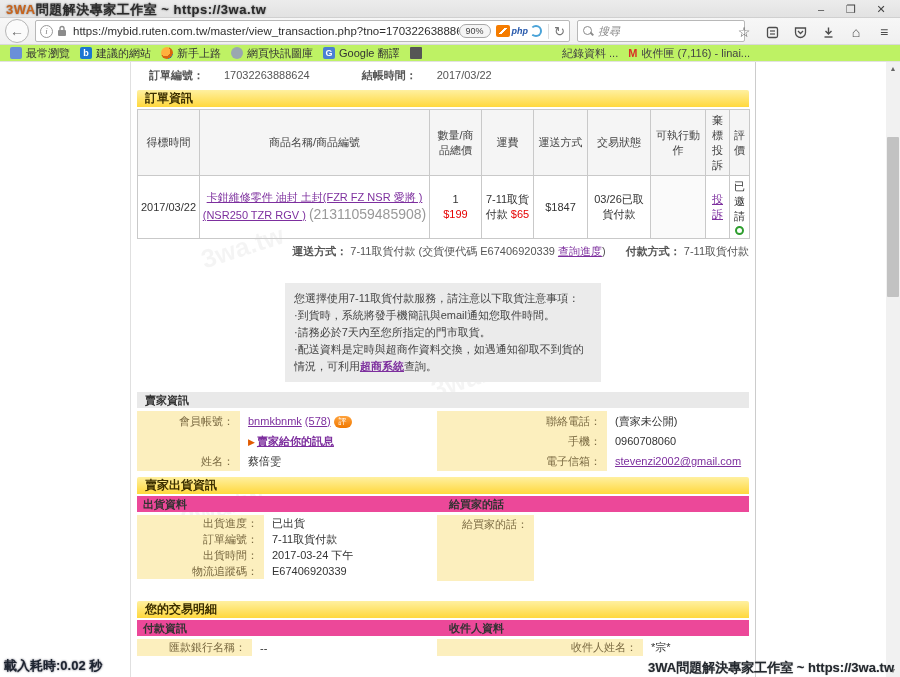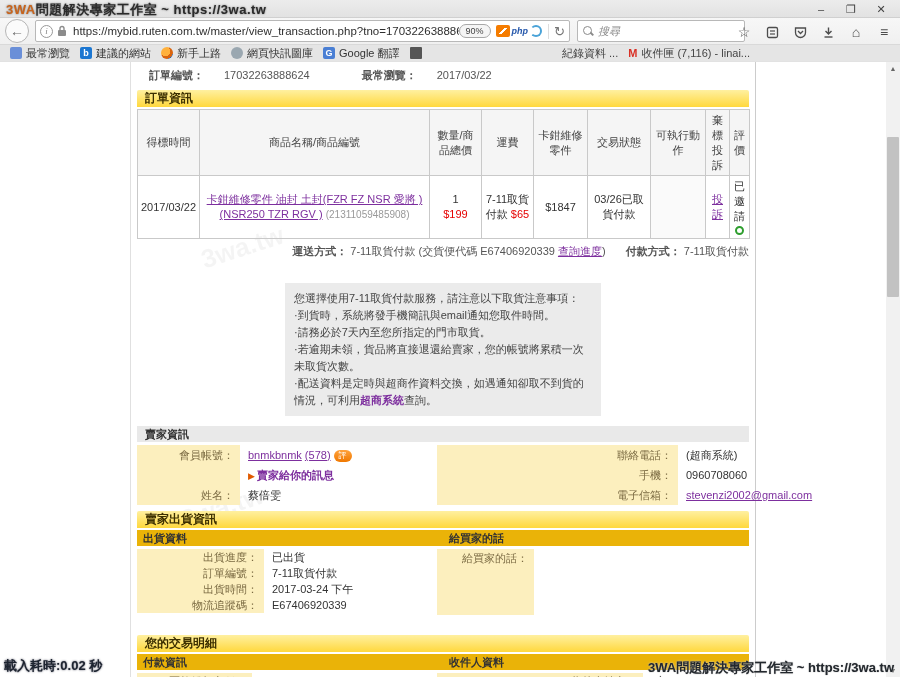--- a/index.html
+++ b/index.html
@@ -44,21 +44,21 @@
   .glass::after { content:""; position:absolute; left:7px; top:7px; width:4px; height:1.5px;
     background:#8b8b8b; transform:rotate(45deg); }
   .search-input { border:none; outline:none; margin-left:5px; width:130px; font-size:11px;
     font-style:italic; color:#555; background:transparent; font-family:inherit; }
   .search-input::placeholder { color:#8a8a8a; font-style:italic; }
   .tb-icons { position:absolute; right:2px; top:0; height:27px; display:flex; align-items:center; }
   .tb-icon { width:28px; text-align:center; color:#4d4d4d; font-size:14px; }
   .icon-svg { vertical-align:middle; }
 
   
-  .bookmarksbar { position:absolute; left:0; top:45px; width:900px; height:17px; background:#e5e5e5;
+  .bookmarksbar { position:absolute; left:0; top:45px; width:900px; height:17px; background:#bef264;
     border-bottom:1px solid #e2e2e2; display:flex; align-items:center; font-size:11px; color:#333; }
   .bm-item { display:flex; align-items:center; margin-left:10px; white-space:nowrap; }
   .bm-ico { width:12px; height:12px; border-radius:2px; margin-right:4px; flex:0 0 auto;
     font-size:9px; color:#fff; text-align:center; line-height:12px; font-weight:bold; }
   .bm-freq { background:#6a8fd8; }
   .bm-sugg { background:#1b76d1; }
   .bm-fx { border-radius:50%; background:radial-gradient(circle at 35% 35%, #ffb13d 0 45%, #d9640f 46% 70%, #2b5f9e 71%); }
   .bm-globe { border-radius:50%; background:#9aa7b0; }
   .bm-gt { background:#4a7fd4; }
   .bm-img { background:#555; border-radius:1px; }
@@ -80,32 +80,32 @@
   .page { position:absolute; left:131px; top:0; width:624px; padding:5px 6px 0 6px; font-size:11px; color:#333; }
 
   .order-meta { display:flex; height:16px; align-items:center; margin-bottom:7px; color:#555; }
   .order-meta .lbl { font-weight:bold;padding-left:12px; }
   .order-meta .val { margin-left:20px; margin-right:40px; }
 
   .sec-yellow { height:17px; line-height:17px; font-size:12px; font-weight:bold; color:#3c2f00;
     background:linear-gradient(#fff0a0,#ffd83d); padding-left:8px; border-radius:2px 2px 0 0; }
   .sec-gray { height:16px; line-height:16px; font-size:11px; font-weight:bold; color:#333;
     background:#e9e9e9; padding-left:8px; }
-  .subhead { display:flex; height:16px; line-height:16px; background:#eab308; font-weight:bold; color:#333; margin-top:2px; }
+  .subhead { display:flex; height:16px; line-height:16px; background:#ec4899; font-weight:bold; color:#333; margin-top:2px; }
   .subhead > div { width:50%; padding-left:6px; }
 
   
   table.order { width:100%; border-collapse:collapse; table-layout:fixed; margin-top:2px; }
   table.order th, table.order td { border:1px solid #c9c9c9; font-weight:normal; font-size:11px;
     text-align:center; vertical-align:middle; padding:3px 2px; line-height:1.35; color:#333; }
   table.order th { background:#f5f5f5; color:#444; height:30px; }
   table.order td { height:50px; }
   td.prod-cell { text-align:left; padding:4px 5px; }
   .prod-link { color:#7d2f9e; text-decoration:underline; }
-  .prod-id { color:#999; font-size:10px; }
+  .prod-id { color:#999; font-size:14px; }
   .price-red { color:#e60000; }
   .action-cell { background:#fafafa; }
   .link-purple { color:#7d2f9e; text-decoration:underline; }
   .rating-circle { display:block; width:9px; height:9px; border:2px solid #2f9e2f; border-radius:50%; margin:2px auto 0 auto; }
 
   .ship-line { margin-top:5px; text-align:right; color:#555; font-size:11px; }
   .ship-line .lbl { font-weight:bold; color:#555; }
   .ship-line .gap { display:inline-block; width:14px; }
 
   .notice-box { margin:24px 0 10px 148px; width:316px; background:#ebebeb; padding:7px 9px;
@@ -117,39 +117,39 @@
   .kv-col { display:flex; flex-direction:column; }
   .kv-row { display:flex; align-items:center; }
   .kv-label { background:#fcefbe; text-align:right; padding-right:6px; color:#7a6a42; flex:0 0 auto; height:100%;
     display:flex; align-items:center; justify-content:flex-end; }
   .kv-value { padding-left:8px; color:#333; white-space:nowrap; }
 
   .seller .kv-row { height:20px; }
   .seller .l-col { width:300px; }
   .seller .r-col { width:306px; }
   .seller .l-col .kv-label { width:103px; }
-  .seller .r-col .kv-label { width:241px; }
+  .seller .r-col .kv-label { width:170px; }
 
   .shipsec .kv-row { height:16px; }
   .shipsec .l-col { width:300px; }
   .shipsec .r-col { width:306px; }
   .shipsec .l-col .kv-label { width:127px; }
   .note-label-tall { background:#fcefbe; width:97px; height:66px; text-align:right; padding:2px 6px 0 0;
     color:#7a6a42; flex:0 0 auto; }
 
   .trans .kv-row { height:17px; }
   .trans .l-col { width:300px; }
   .trans .r-col { width:306px; }
   .trans .l-col .kv-label { width:115px; }
   .trans .r-col .kv-label { width:206px; }
 
   .badge-orange { display:inline-block; background:linear-gradient(#ffa23c,#f07800); color:#fff;
     border-radius:7px; font-size:8px; line-height:12px; padding:0 5px; margin-left:3px; vertical-align:1px; }
   .msg-arrow { color:#e05a00; margin-right:2px; font-size:9px; }
-  .b-link { color:#7d2f9e; font-weight:bold; }
+  .b-link { color:#7d2f9e; text-decoration:underline; font-weight:bold; }
 
   .mt8 { margin-top:8px; } .mt6 { margin-top:6px; } .mt20 { margin-top:20px; }
 
   
   .ghost { position:absolute; font-size:26px; font-weight:bold; color:#000; opacity:0.04;
     transform:rotate(-18deg); pointer-events:none; }
 
   
   .wm-bl { position:absolute; left:4px; bottom:2px; font-size:13px; font-weight:bold; color:#1d2430;
     text-shadow:0 0 2px rgba(40,40,60,.8); filter:blur(.4px); }
@@ -258,21 +258,21 @@
 
     <div class="ghost" style="left:200px; top:170px;">3wa.tw</div>
     <div class="ghost" style="left:430px; top:300px;">3wa.tw</div>
     <div class="ghost" style="left:180px; top:430px;">3wa.tw</div>
 
     <div class="page">
 
       <div class="order-meta">
         <span class="lbl">訂單編號：</span>
         <span class="val">17032263888624</span>
-        <span class="lbl">最常瀏覽：</span>
+        <span class="lbl">結帳時間：</span>
         <span class="val">2017/03/22</span>
       </div>
 
       <div class="sec-yellow">訂單資訊</div>
       <table class="order">
         <colgroup>
           <col style="width:62px">
             <col style="width:230px">
             <col style="width:52px">
             <col style="width:52px">
@@ -281,21 +281,21 @@
             <col style="width:55px">
             <col style="width:24px">
             <col style="width:20px">
         </colgroup>
         <tbody>
             <tr>
           <th>得標時間</th>
           <th>商品名稱/商品編號</th>
           <th>數量/商品總價</th>
           <th>運費</th>
-          <th>卡鉗維修零件</th>
+          <th>運送方式</th>
           <th>交易狀態</th>
           <th>可執行動作</th>
           <th>棄標投訴</th>
           <th>評價</th>
         </tr>
         <tr>
           <td>2017/03/22</td>
           <td class="prod-cell">
             <a class="prod-link">卡鉗維修零件 油封 土封(FZR FZ NSR 愛將 )(NSR250 TZR RGV )</a>
             <span class="prod-id">(21311059485908)</span>
@@ -327,21 +327,20 @@
         <span>7-11取貨付款 (交貨便代碼 E67406920339 </span><a class="link-purple">查詢進度</a><span>)</span>
         <span class="gap"></span>
         <span class="lbl">付款方式：</span>
         <span>7-11取貨付款</span>
       </div>
 
       <div class="notice-box">
         <div class="nline">您選擇使用7-11取貨付款服務，請注意以下取貨注意事項：</div>
         <div class="nline">·到貨時，系統將發手機簡訊與email通知您取件時間。</div>
         <div class="nline">·請務必於7天內至您所指定的門市取貨。</div>
-        <div class="nline">·若逾期未領，貨品將直接退還給賣家，您的帳號將累積一次未取貨次數。</div>
         <div class="nline">
           <span>·配送資料是定時與超商作資料交換，如遇通知卻取不到貨的情況，可利用</span><a class="b-link">超商系統</a><span>查詢。</span>
         </div>
       </div>
 
       <div class="sec-gray mt8">賣家資訊</div>
       <div class="kv-wrap seller">
         <div class="kv-col l-col">
           <div class="kv-row">
             <div class="kv-label">會員帳號：</div>
@@ -357,21 +356,21 @@
             </div>
           </div>
           <div class="kv-row">
             <div class="kv-label">姓名：</div>
             <div class="kv-value">蔡倍雯</div>
           </div>
         </div>
         <div class="kv-col r-col">
           <div class="kv-row">
             <div class="kv-label">聯絡電話：</div>
-            <div class="kv-value">(超商系統)</div>
+            <div class="kv-value">(賣家未公開)</div>
           </div>
           <div class="kv-row">
             <div class="kv-label">手機：</div>
             <div class="kv-value">0960708060</div>
           </div>
           <div class="kv-row">
             <div class="kv-label">電子信箱：</div>
             <div class="kv-value">
               <a class="link-purple">stevenzi2002@gmail.com</a>
             </div>

